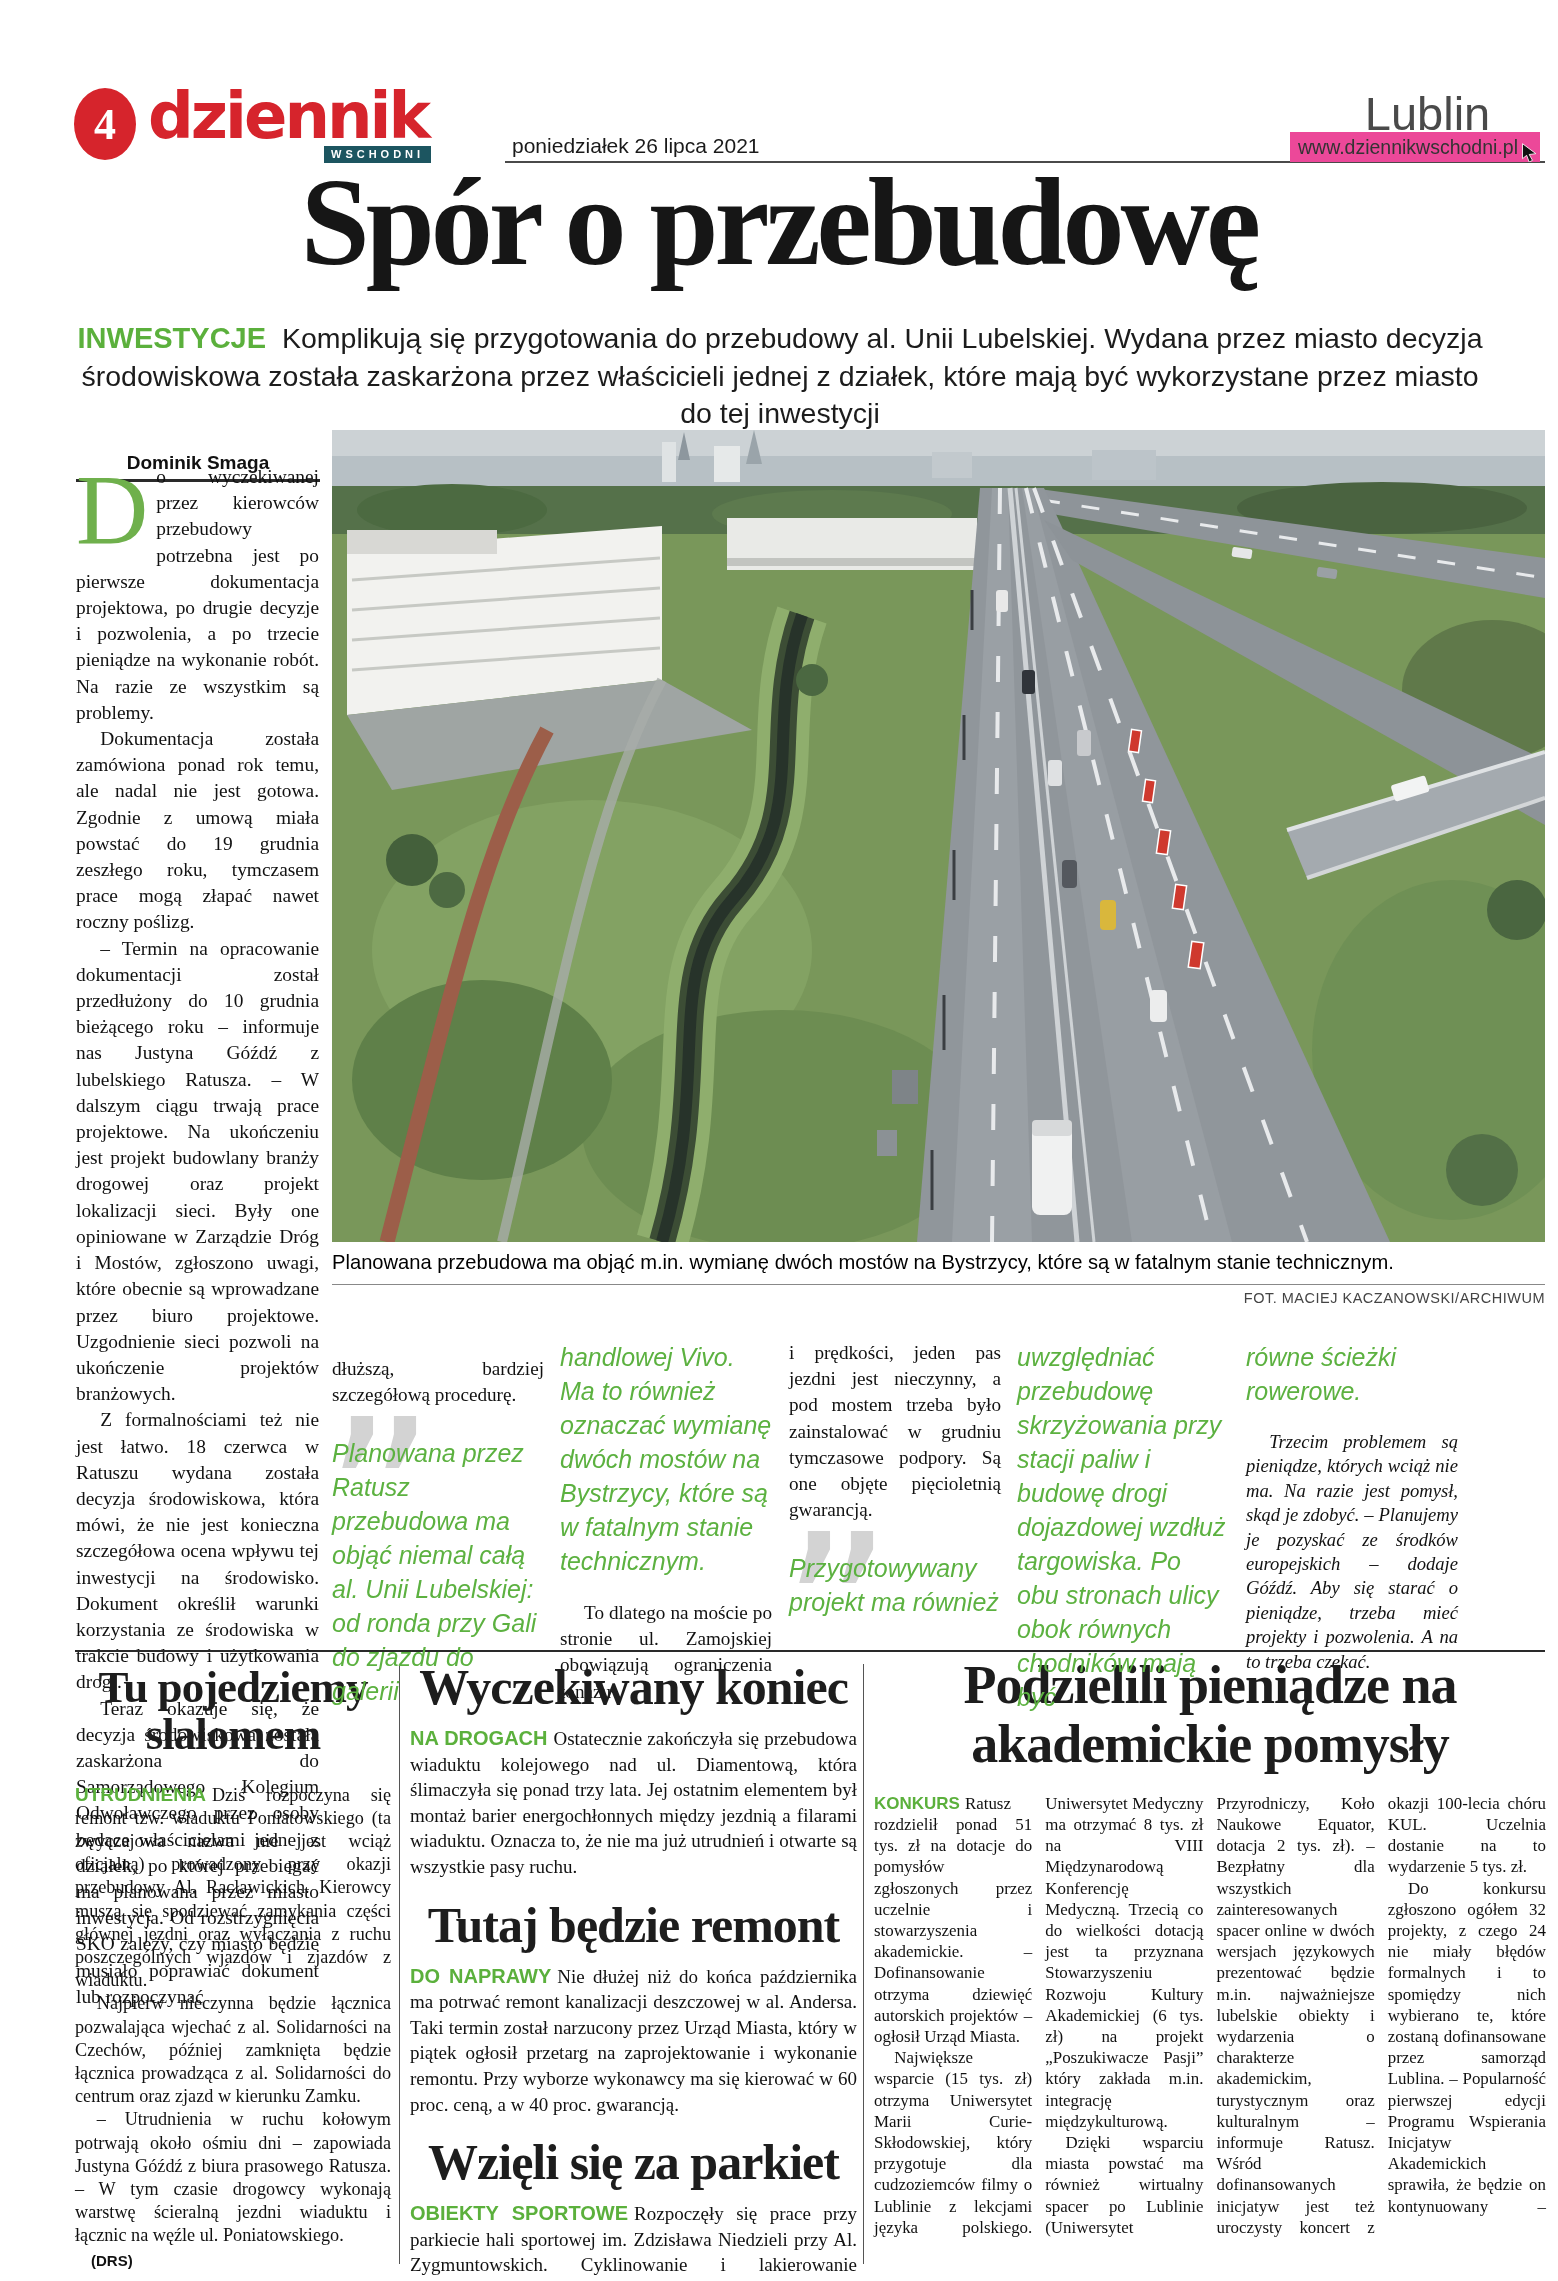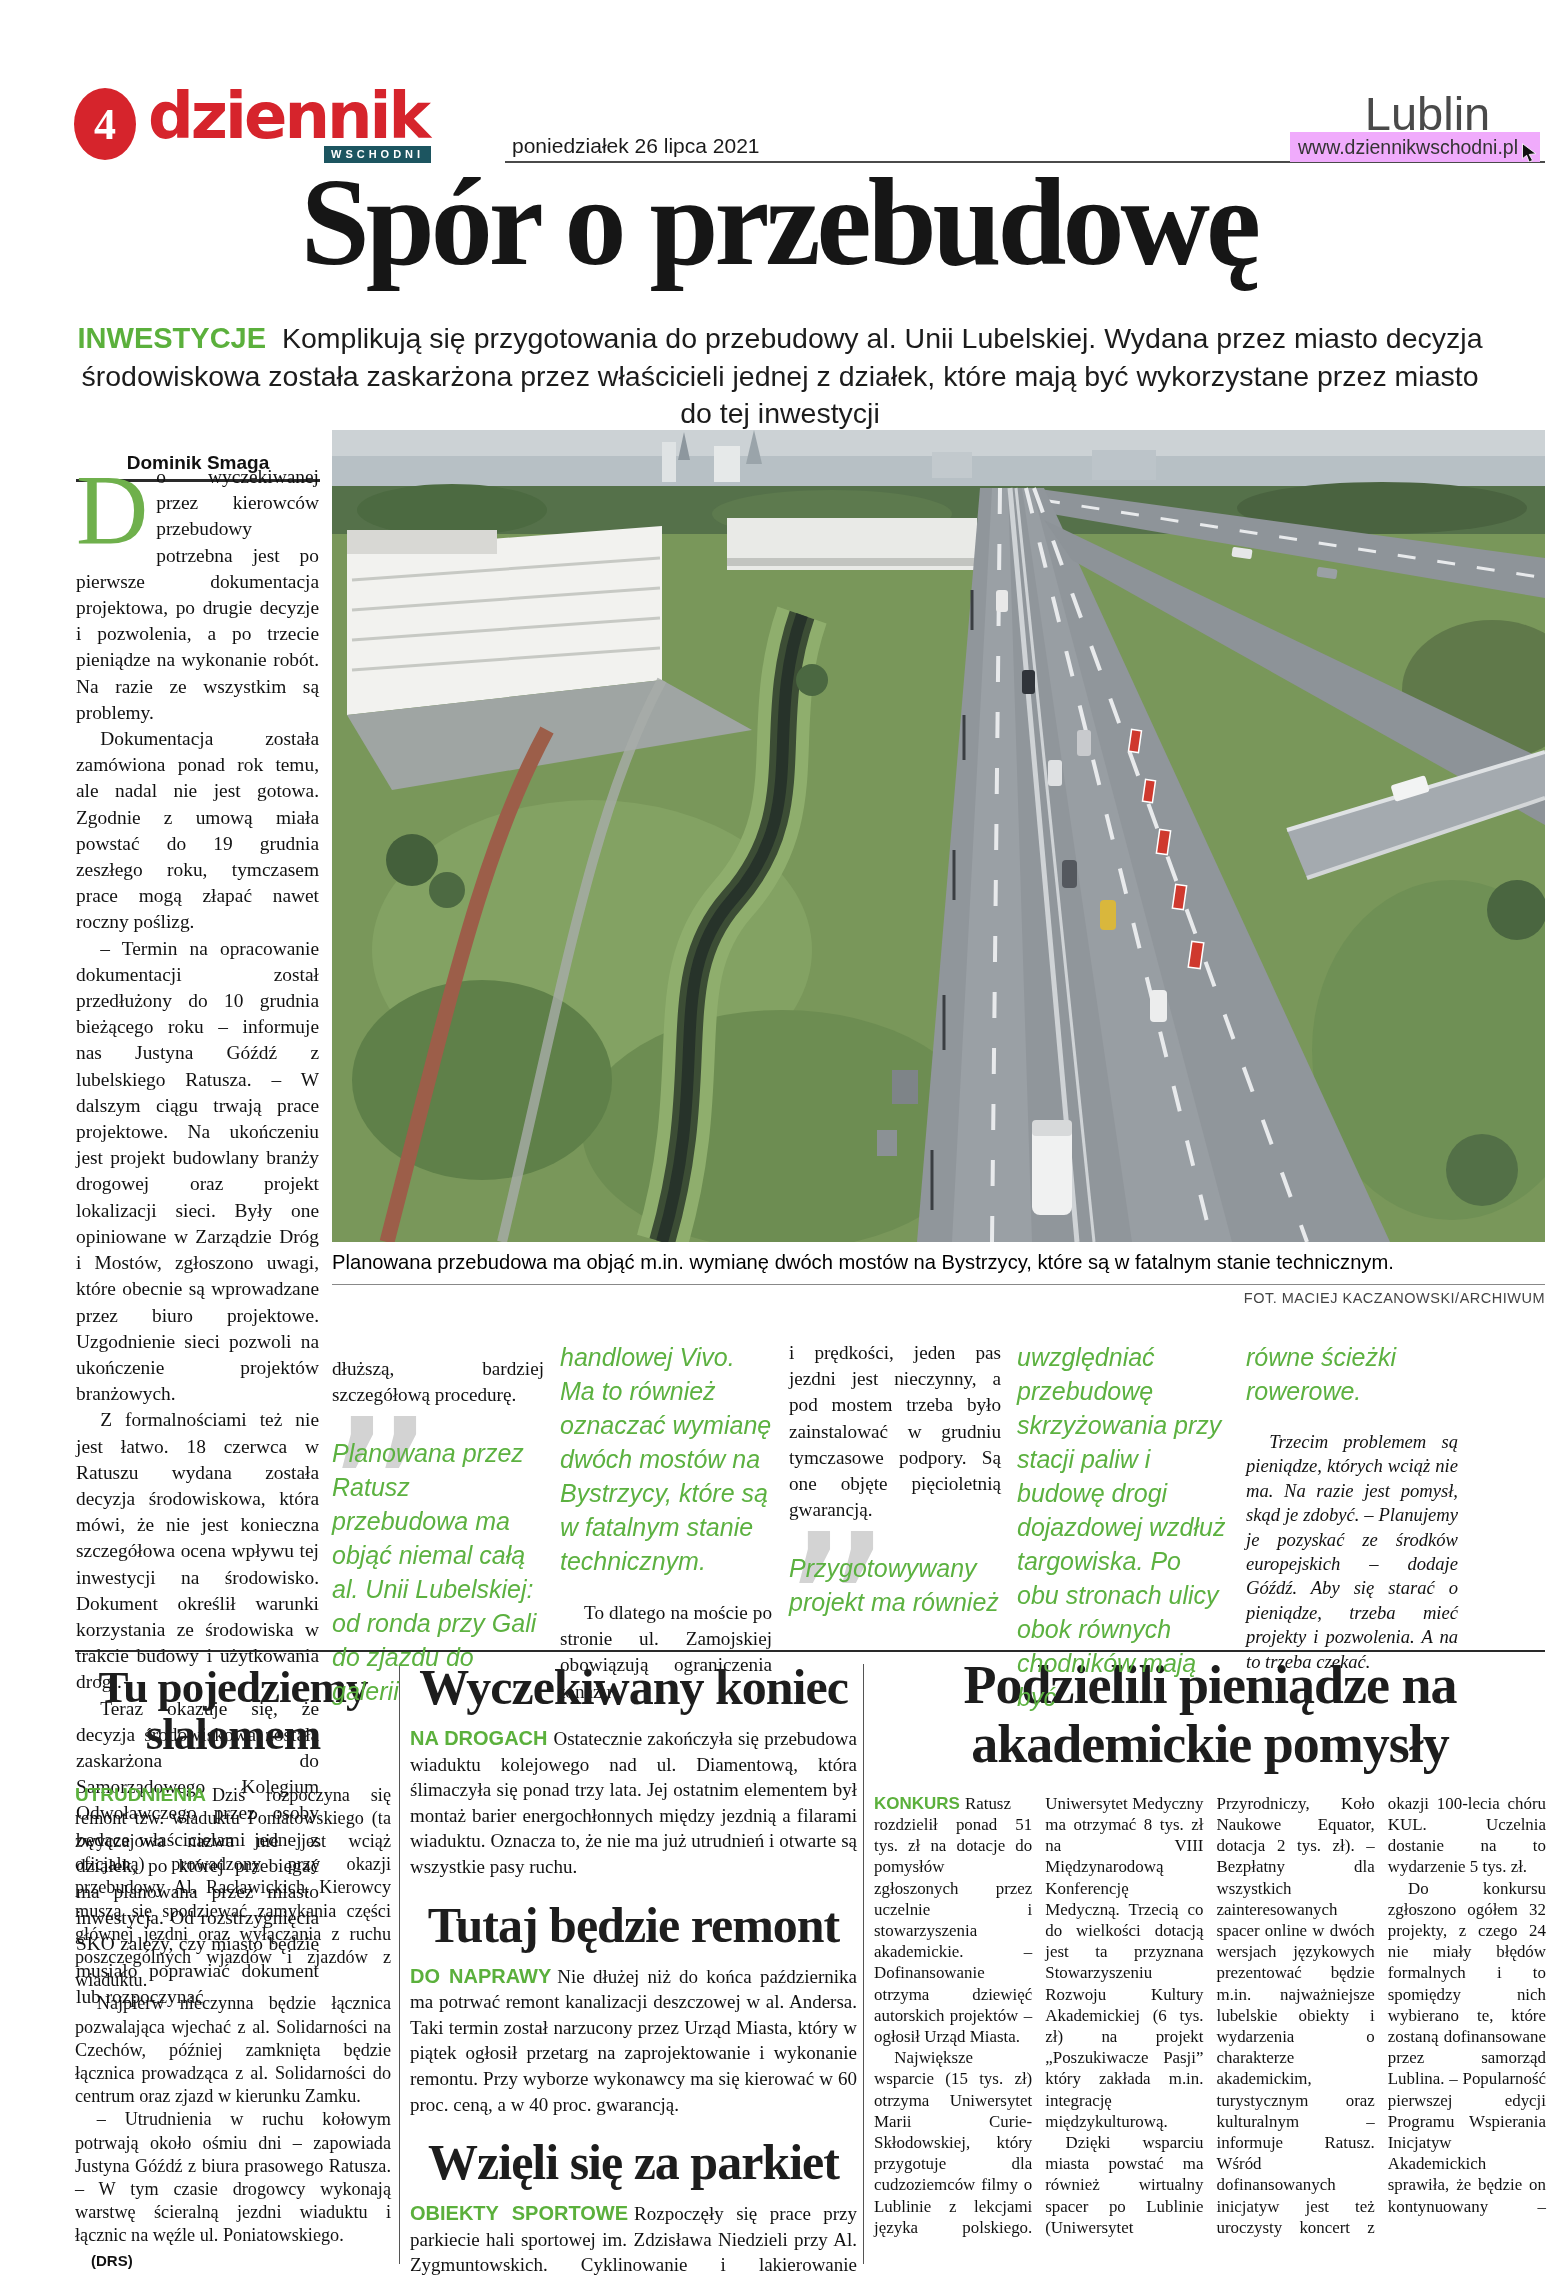--- a/index.html
+++ b/index.html
@@ -15,21 +15,21 @@
          font-weight:800;font-size:64px;color:#d6242c;letter-spacing:-3px;line-height:1;}
   .brand-badge{left:324px;top:146px;background:#1c5560;color:#fff;
                font-family:"Liberation Sans",sans-serif;font-size:11px;font-weight:700;
                letter-spacing:4px;padding:3px 7px;line-height:1;}
   .date{left:512px;top:134px;font-family:"Liberation Sans",sans-serif;font-size:21px;color:#1a1a1a;}
   .section{left:1355px;top:88px;width:145px;text-align:center;color:#4a4a4a;
            font-family:"Liberation Sans",sans-serif;font-weight:300;font-size:47px;line-height:1.1;}
   .section-bar{left:1398px;top:147px;width:98px;height:10px;background:#5bb03c;}
   .header-rule{left:505px;top:161px;width:1040px;height:2px;background:#4a4a4a;}
   .website{right:18px;top:132px;font-family:"Liberation Sans",sans-serif;font-size:19.5px;
-           color:#333;background:#f0abfc;padding-left:8px;display:flex;align-items:center;gap:2px;}
+           color:#333;background:#ec4899;padding-left:8px;display:flex;align-items:center;gap:2px;}
   .cursor-svg{width:20px;height:20px;margin-top:10px;}
 
   
   .headline{left:0;top:158px;width:1558px;text-align:center;font-weight:700;font-size:124px;
             letter-spacing:-4px;line-height:1.05;color:#161616;}
   .deck{left:70px;top:320px;width:1420px;text-align:center;
         font-family:"Liberation Sans",sans-serif;font-size:28.5px;line-height:1.3;color:#1c1c1c;}
   .kicker{color:#5bb03c;font-weight:700;font-family:"Liberation Sans",sans-serif;}
   .deck .kicker{font-size:29px;margin-right:8px;}
   .byline-wrap{left:76px;top:452px;width:244px;text-align:center;border-bottom:3px solid #2a2a2a;

